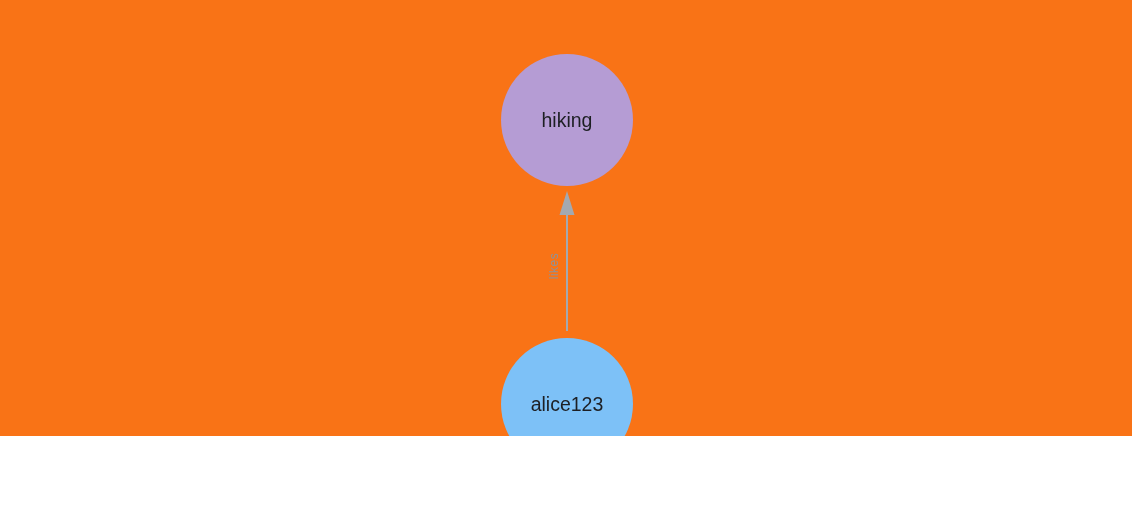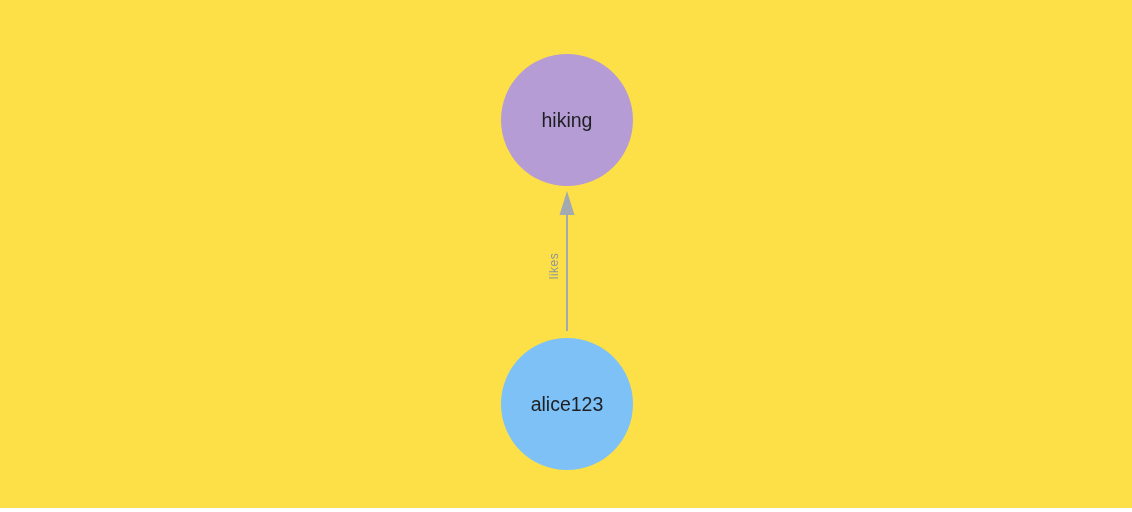--- a/index.html
+++ b/index.html
@@ -5,22 +5,22 @@
   html, body {
     margin: 0;
     padding: 0;
   }
   body {
     font-family: "Liberation Sans", sans-serif;
   }
   .canvas {
     position: relative;
     width: 1132px;
-    height: 508px;
-    background: #fde047;
+    height: 436px;
+    background: #f97316;
     overflow: hidden;
   }
   .graph-svg {
     display: block;
     width: 1132px;
     height: 512px;
   }
   .node-label {
     font-family: "Liberation Sans", sans-serif;
     font-size: 19.5px;

